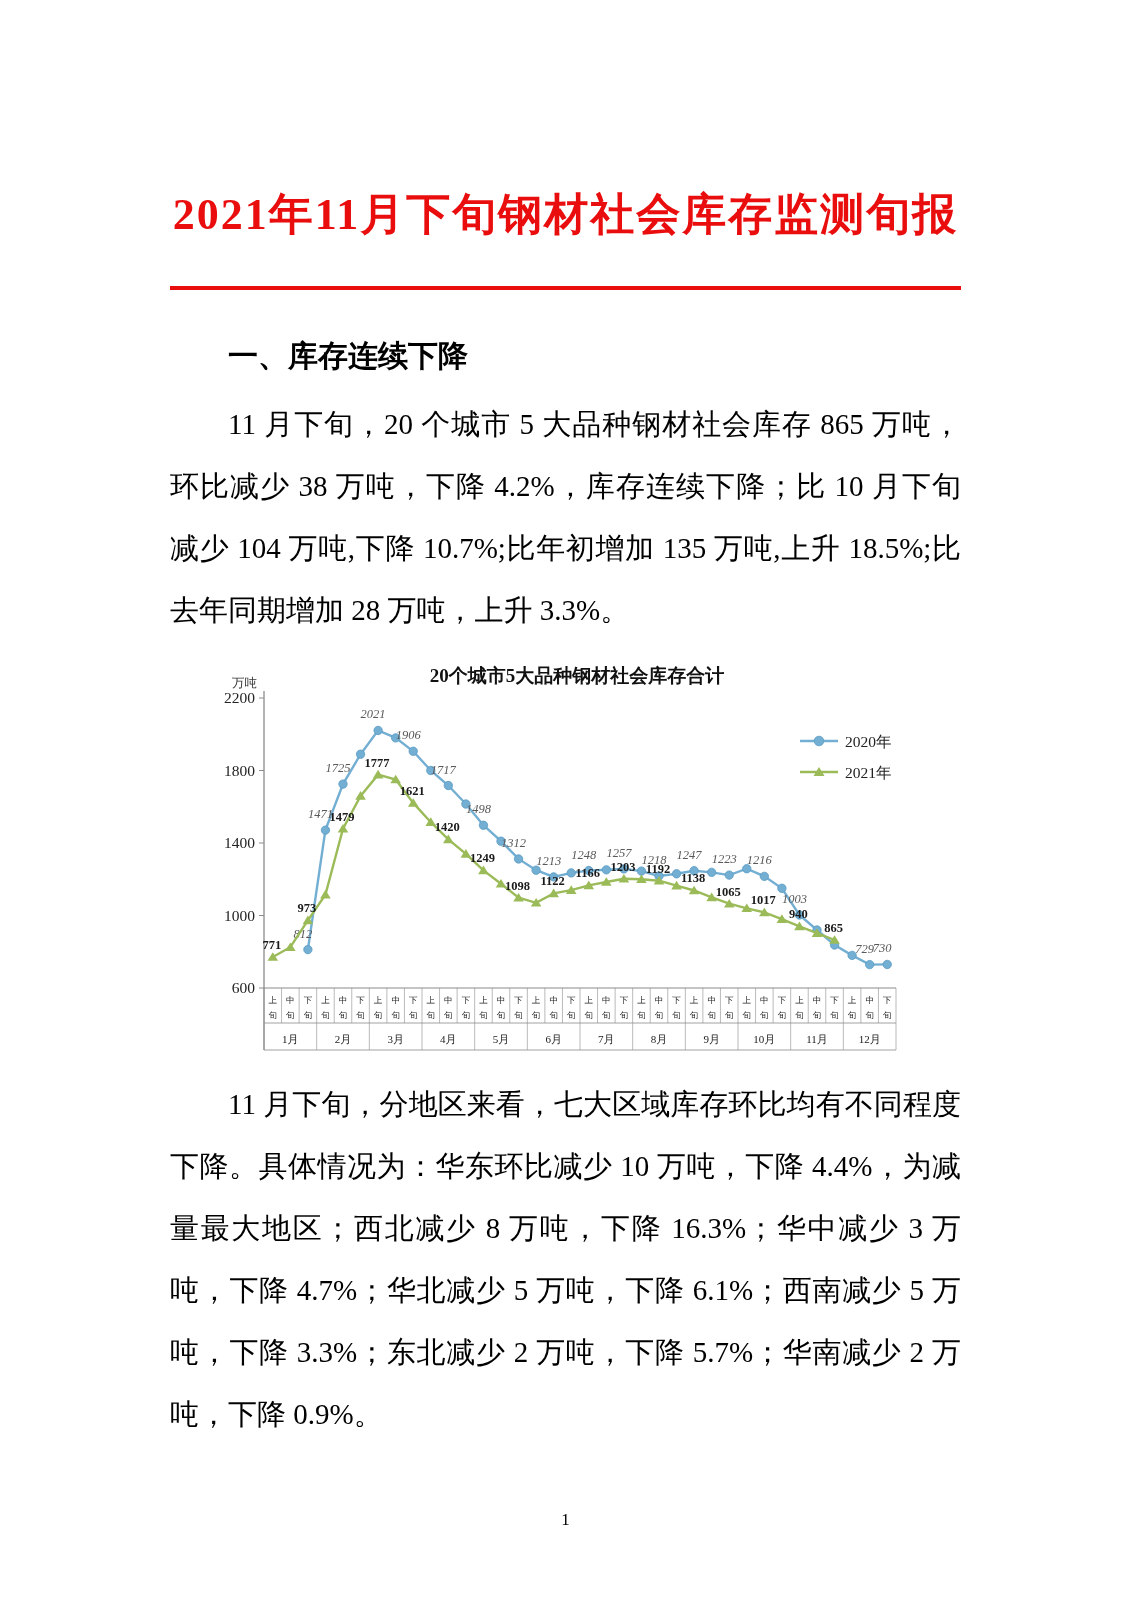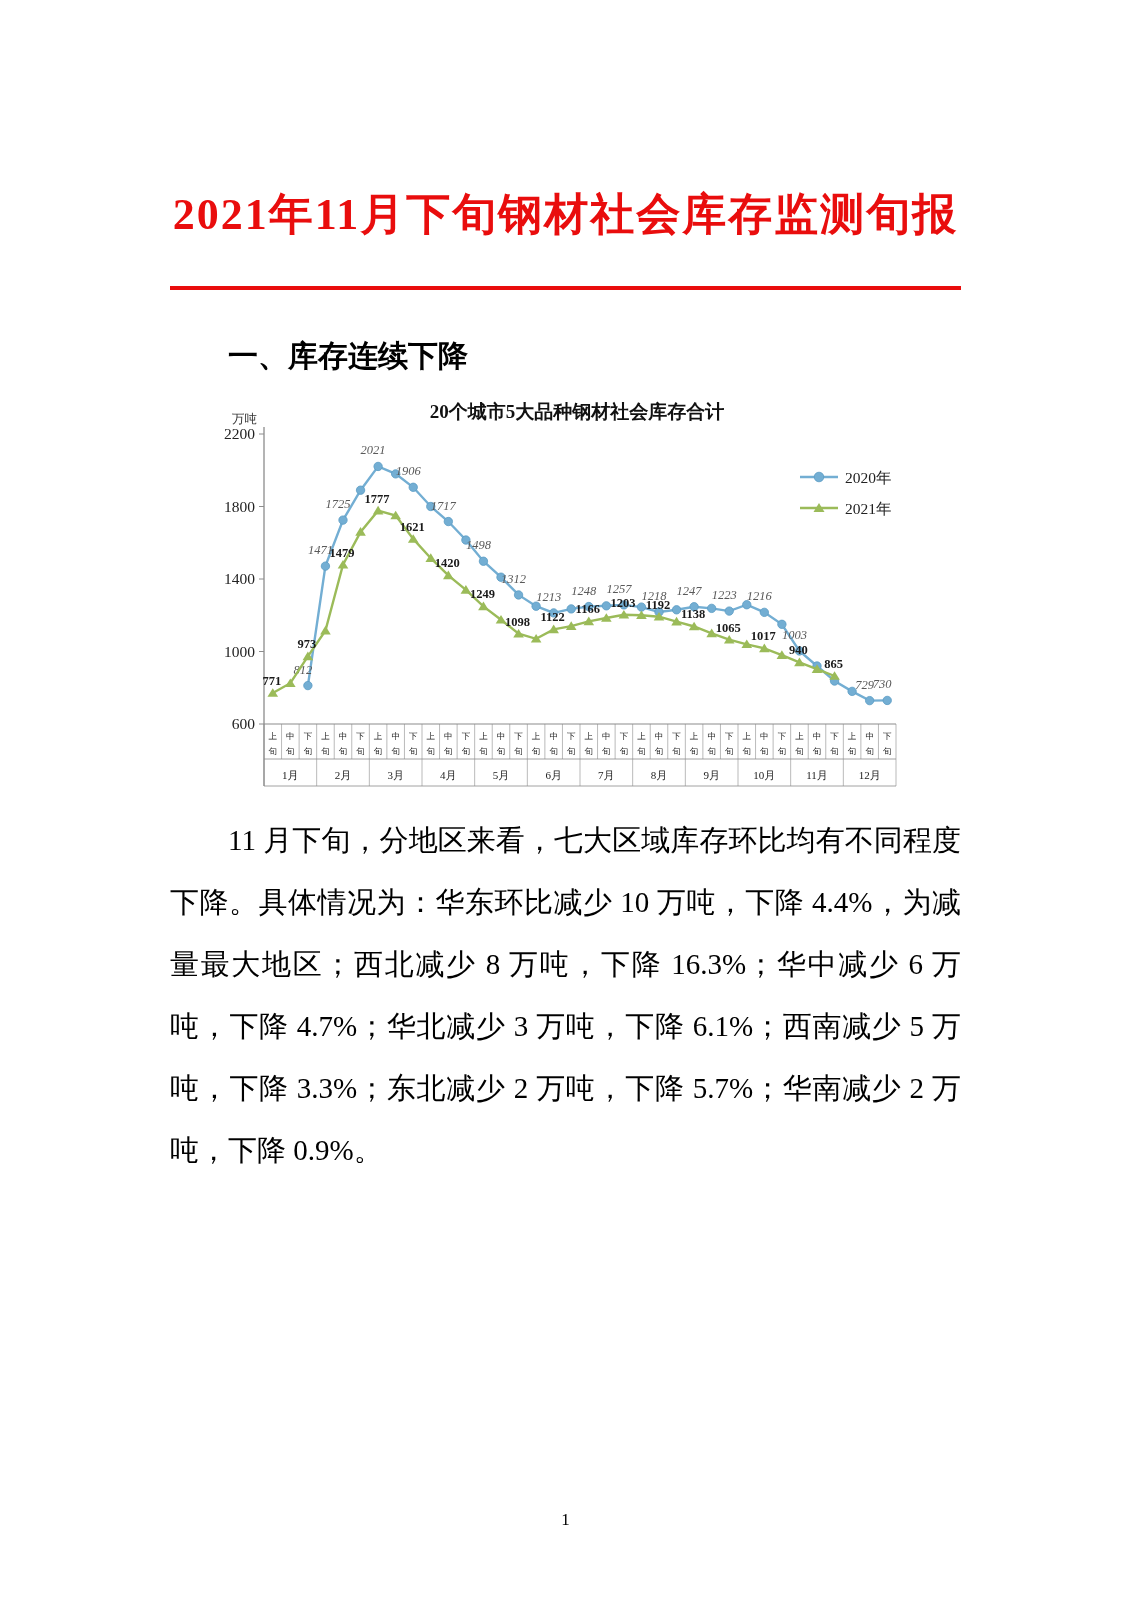--- a/index.html
+++ b/index.html
@@ -57,20 +57,21 @@
 <body>
 
 <div class="page">
 
   <h1 class="doc-title">2021年11月下旬钢材社会库存监测旬报</h1>
 
   <hr class="red-rule">
 
   <h2 class="section-heading">一、库存连续下降</h2>
 
+  <p class="body-para">11 月下旬，20 个城市 5 大品种钢材社会库存 865 万吨，环比减少 38 万吨，下降 4.2%，库存连续下降；比 10 月下旬减少 104 万吨,下降 10.7%;比年初增加 135 万吨,上升 18.5%;比去年同期增加 28 万吨，上升 3.3%。</p>
 
   <div class="chart-wrap">
     <svg id="chart" width="790" height="402" viewBox="0 0 790 402" xmlns="http://www.w3.org/2000/svg">
         <text x="405" y="27" text-anchor="middle" font-size="19" font-weight="bold" font-family="&quot;Liberation Serif&quot;,&quot;DejaVu Serif&quot;,serif" fill="#111">20个城市5大品种钢材社会库存合计</text>
         <text x="60" y="32" font-size="12.5" font-family="&quot;Liberation Serif&quot;,&quot;DejaVu Serif&quot;,serif" fill="#333">万吨</text>
         <line x1="92" y1="36" x2="92" y2="395" stroke="#8c8c8c" stroke-width="1.3"></line>
         <line x1="87" y1="333" x2="92" y2="333" stroke="#8c8c8c" stroke-width="1"></line>
         <text x="83" y="338" text-anchor="end" font-size="15.5" font-family="&quot;Liberation Serif&quot;,&quot;DejaVu Serif&quot;,serif" fill="#222">600</text>
         <line x1="87" y1="260.5" x2="92" y2="260.5" stroke="#8c8c8c" stroke-width="1"></line>
         <text x="83" y="265.5" text-anchor="end" font-size="15.5" font-family="&quot;Liberation Serif&quot;,&quot;DejaVu Serif&quot;,serif" fill="#222">1000</text>
@@ -323,17 +324,17 @@
         <text x="661.5555555555557" y="276.96875" text-anchor="middle" font-size="12.5" font-family="&quot;Liberation Serif&quot;,&quot;DejaVu Serif&quot;,serif" font-style="normal" font-weight="bold" fill="#1a1a1a">865</text>
         <line x1="628" y1="86" x2="666" y2="86" stroke="#73aed3" stroke-width="2.4"></line>
         <circle cx="647" cy="86" r="4.8" fill="#73aed3" stroke="#5b9cc4" stroke-width="0.8"></circle>
         <text x="673" y="91.5" font-size="15.5" font-family="&quot;Liberation Serif&quot;,&quot;DejaVu Serif&quot;,serif" fill="#222">2020年</text>
         <line x1="628" y1="117" x2="666" y2="117" stroke="#9bbb59" stroke-width="2.4"></line>
         <path d="M647 112 L641.5 121 L652.5 121 Z" fill="#9bbb59"></path>
         <text x="673" y="122.5" font-size="15.5" font-family="&quot;Liberation Serif&quot;,&quot;DejaVu Serif&quot;,serif" fill="#222">2021年</text>
       </svg>
   </div>
 
-  <p class="body-para">11 月下旬，分地区来看，七大区域库存环比均有不同程度下降。具体情况为：华东环比减少 10 万吨，下降 4.4%，为减量最大地区；西北减少 8 万吨，下降 16.3%；华中减少 6 万吨，下降 4.7%；华北减少 3 万吨，下降 6.1%；西南减少 5 万吨，下降 3.3%；东北减少 2 万吨，下降 5.7%；华南减少 2 万吨，下降 0.9%。</p>
+  <p class="body-para">11 月下旬，分地区来看，七大区域库存环比均有不同程度下降。具体情况为：华东环比减少 10 万吨，下降 4.4%，为减量最大地区；西北减少 8 万吨，下降 16.3%；华中减少 3 万吨，下降 4.7%；华北减少 5 万吨，下降 6.1%；西南减少 5 万吨，下降 3.3%；东北减少 2 万吨，下降 5.7%；华南减少 2 万吨，下降 0.9%。</p>
 
   <div class="page-number">1</div>
 
 </div>
 
 </body></html>

